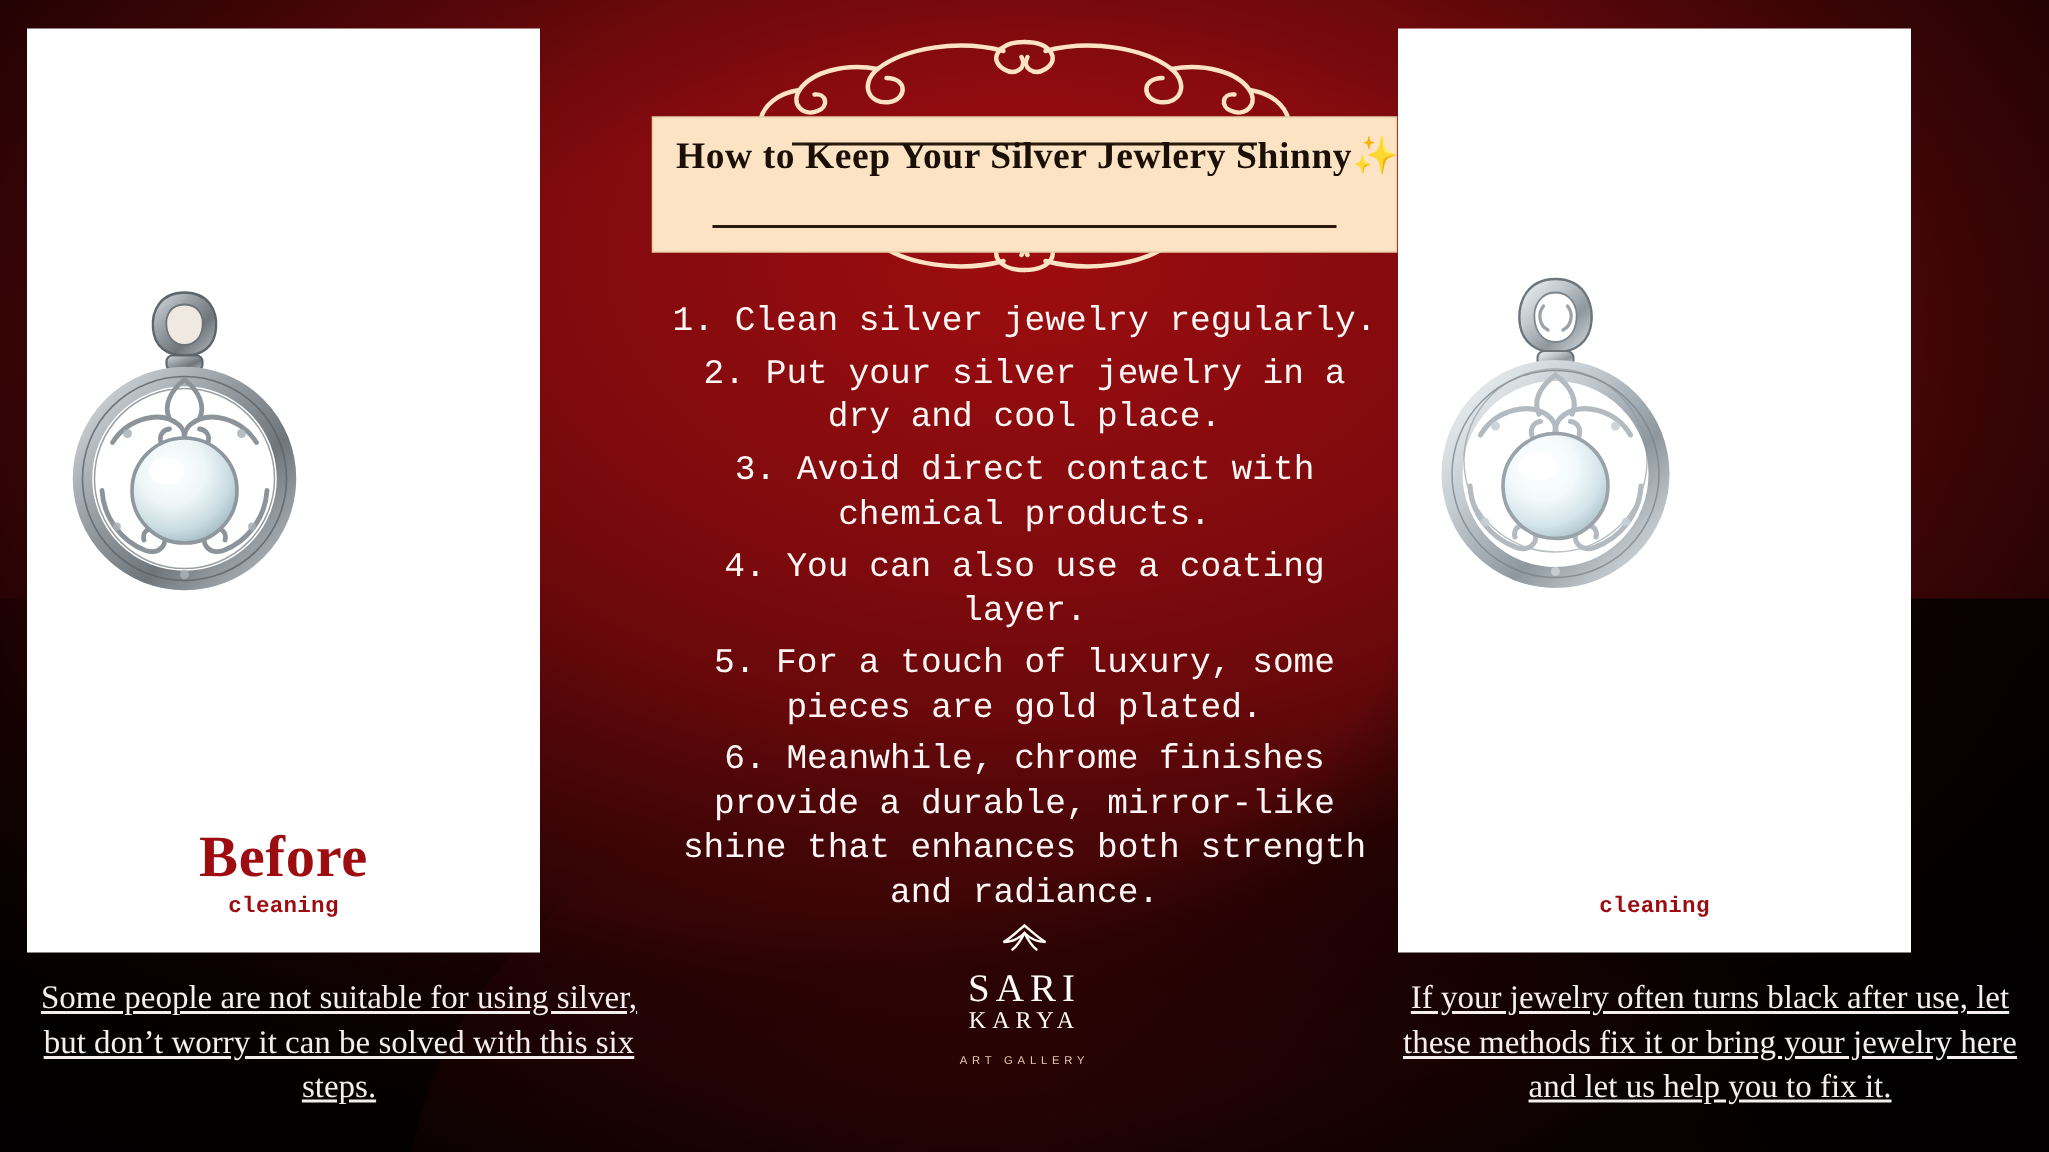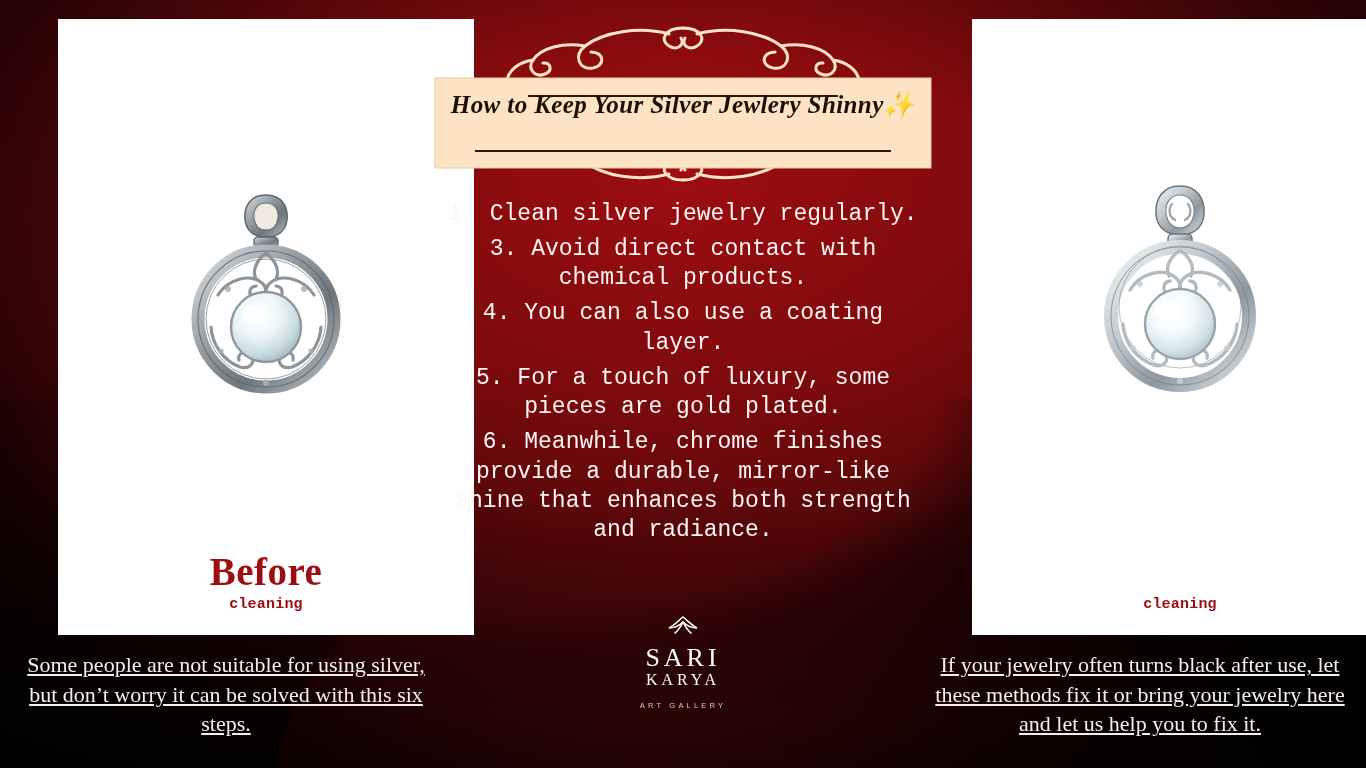--- a/index.html
+++ b/index.html
@@ -42,28 +42,26 @@
   .vign {
     position: absolute; inset: 0;
     background: radial-gradient(ellipse 75% 70% at 50% 35%, rgba(0,0,0,0) 40%, rgba(0,0,0,0.45) 85%, rgba(0,0,0,0.75) 100%);
     pointer-events: none;
   }
 
   
   .card {
     position: absolute;
     top: 19px;
-    width: 416px;
+    width: 342px;
     height: 616px;
     background: #ffffff;
     display: flex;
     flex-direction: column;
-    align-items: center;
     justify-content: flex-start;
-    margin-left: 40px;
   }
   .card.left  { left: 18px; }
   .card.right { left: 932px; }
 
   .jewel-wrap {
     margin-top: 168px;
     width: 210px; height: 210px;
     display: flex; align-items: center; justify-content: center;
   }
   .card.right .jewel-wrap { margin-top: 163px; }
@@ -113,23 +111,22 @@
     width: 500px;
     height: 172px;
   }
   .banner svg { display: block; width: 500px; height: 172px; }
 
   .banner-title {
     position: absolute;
     left: 0; right: 0;
     top: 86px;
     transform: translateY(-50%);
-    text-align: center;
-    font-family: "Liberation Serif", serif;
-    font-style: italic;
+    text-align: right;
+    font-family: "Liberation Serif", serif;
     font-weight: bold;
     font-size: 25px;
     color: #1b1008;
     letter-spacing: 0.4px;
     white-space: nowrap;
   }
 
   
   .tips {
     position: absolute;
@@ -316,20 +313,21 @@
       <rect x="2" y="60" width="496" height="90" fill="#fbe3c4"></rect>
       <rect x="2" y="60" width="496" height="90" fill="none" stroke="#e8cda6" stroke-width="1"></rect>
       <line x1="95" y1="78" x2="405" y2="78" stroke="#2a1a0c" stroke-width="2"></line>
       <line x1="42" y1="133" x2="458" y2="133" stroke="#2a1a0c" stroke-width="2"></line>
     </svg>
     <div class="banner-title">How to Keep Your Silver Jewlery Shinny✨</div>
   </div>
 
   <div class="tips">
     <div class="tip">1. Clean silver jewelry regularly.</div>
+    <div class="tip">2. Put your silver jewelry in a dry and cool place.</div>
     <div class="tip">3. Avoid direct contact with chemical products.</div>
     <div class="tip">4. You can also use a coating layer.</div>
     <div class="tip">5. For a touch of luxury, some pieces are gold plated.</div>
     <div class="tip">6. Meanwhile, chrome finishes provide a durable, mirror-like shine that enhances both strength and radiance.</div>
   </div>
 
   <div class="logo">
     <div class="logo-mark">
       <svg width="44" height="26" viewBox="0 0 44 26">
         <g stroke="#fffdf7" stroke-width="1.6" fill="none" stroke-linecap="round">

